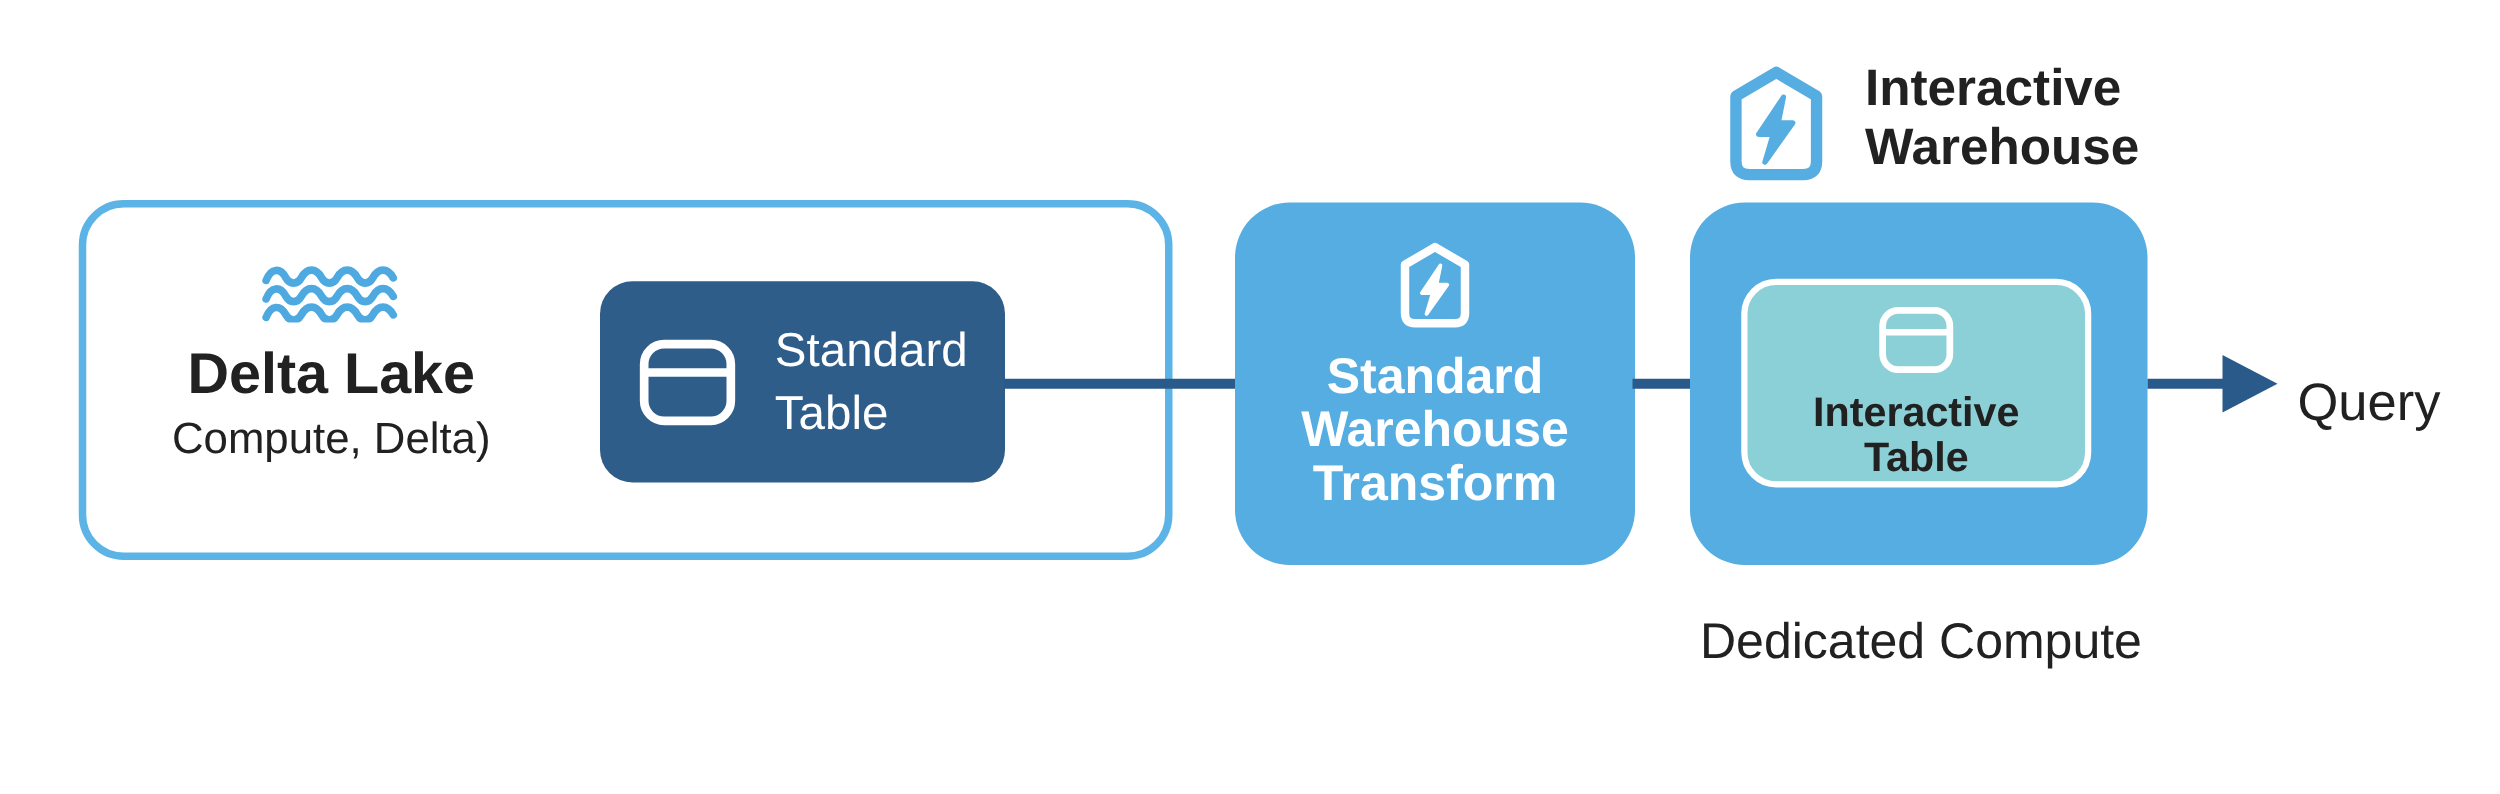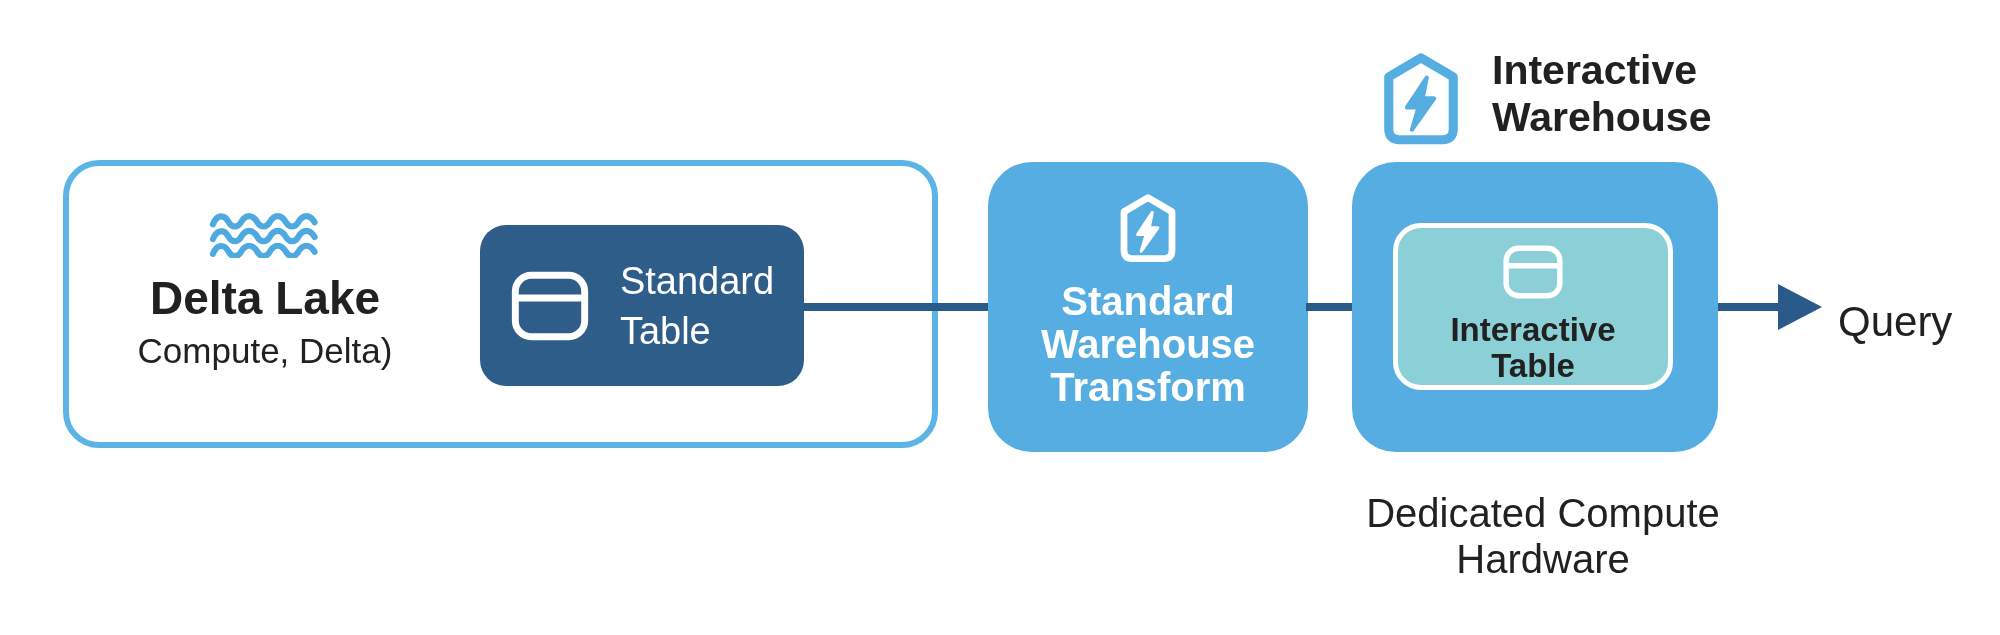--- a/index.html
+++ b/index.html
@@ -49,21 +49,21 @@
     background:var(--teal);border:5px solid var(--white);border-radius:28px;
     display:flex;flex-direction:column;align-items:center;padding-top:16px;
   }
   #interactive-table-label{margin-top:12px;color:var(--text-dark);font-size:33px;font-weight:bold;line-height:36px;text-align:center;}
 
   
   #iw-house-icon{left:1378px;top:50px;color:var(--medium-blue);}
   #iw-title{left:1492px;top:47px;color:var(--text-dark);font-size:41px;font-weight:bold;line-height:47px;}
 
   
-  #dedicated-label{left:1360px;top:490px;width:366px;text-align:center;color:var(--text-dark);font-size:40px;line-height:46px;}
+  #dedicated-label{left:1360px;top:490px;width:366px;text-align:left;color:var(--text-dark);font-size:40px;line-height:46px;}
 
   
   .flow-line{height:8px;background:var(--arrow-navy);}
   #arrow1-line{left:803px;top:303px;width:186px;}
   #arrow2-line{left:1306px;top:303px;width:56px;}
   #arrow3-line{left:1718px;top:303px;width:62px;}
   .arrow-head{
     width:0;height:0;border-top:23px solid transparent;border-bottom:23px solid transparent;
     border-left:44px solid var(--arrow-navy);
   }
@@ -142,20 +142,19 @@
     <path class="house-outline" d="M26 4.5 L45.5 16 V47.5 Q45.5 54 39 54 H13 Q6.5 54 6.5 47.5 V16 Z"></path>
     <path class="house-bolt" d="M29.5 16.5 L17.5 34.5 L24.5 34.5 L20.5 48 L34 29 L27 29 Z"></path>
   </svg>
   <div class="abs" id="iw-title">
     <div>Interactive</div>
     <div>Warehouse</div>
   </div>
 
   <div class="abs" id="dedicated-label">
     <div>Dedicated Compute</div>
-    <div>Hardware</div>
   </div>
 
   <div class="abs flow-line" id="arrow3-line"></div>
   <div class="abs arrow-head" id="arrow3-head"></div>
   <div class="abs" id="query-label">Query</div>
 
 </div>
 
 </body></html>

